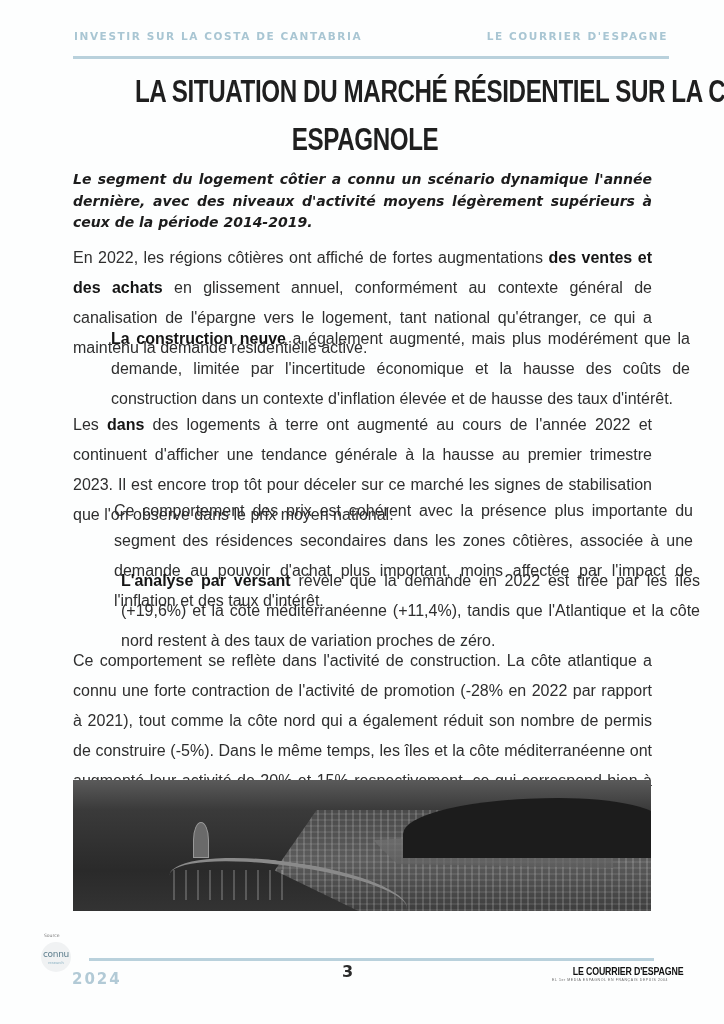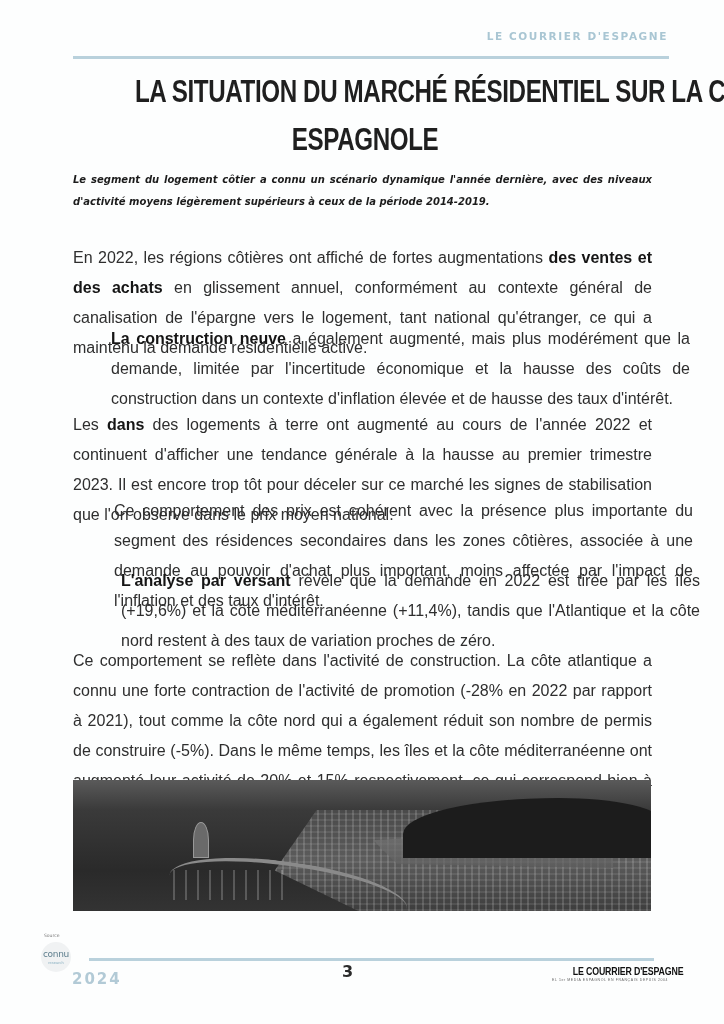--- a/index.html
+++ b/index.html
@@ -17,21 +17,21 @@
 
     .title {
       position: absolute; top: 68px; left: 70px; width: 590px; text-align: center;
       font-family: "Liberation Sans Narrow", "Liberation Sans", sans-serif;
       font-size: 31px; line-height: 48px; color: #1f1f1f; letter-spacing: -0.5px;
       transform: scaleX(0.78); transform-origin: center top; white-space: nowrap;
     }
     .title .line { display: block; }
 
     .content { position: absolute; left: 73px; width: 579px; font-size: 16px; line-height: 30px; text-align: justify; color: #2e2e2e; }
-    .lead { top: 169px; font-family: "DejaVu Sans", sans-serif; font-style: italic; font-weight: bold; font-size: 10px; line-height: 21.5px; color: #1c1c1c; }
+    .lead { top: 169px; font-family: "DejaVu Sans", sans-serif; font-style: italic; font-weight: bold; font-size: 14px; line-height: 21.5px; color: #1c1c1c; }
     .p1 { top: 243px; }
     .p2 { top: 324px; margin-left: 38px; }
     .p3 { top: 410px; }
     .p4 { top: 496px; margin-left: 41px; }
     .p5 { top: 566px; margin-left: 48px; }
     .p6 { top: 646px; }
     .content b { color: #151515; font-weight: bold; }
 
     .photo {
       position: absolute; top: 780px; left: 73px; width: 578px; height: 131px; overflow: hidden;
@@ -62,20 +62,21 @@
     .year { position: absolute; top: 970px; left: 72px; font-family: "DejaVu Sans", sans-serif; font-weight: bold; font-size: 15px; letter-spacing: 2px; color: #b2cad6; }
     .page-num { position: absolute; top: 962px; left: 342px; font-family: "DejaVu Sans", sans-serif; font-size: 16px; font-weight: bold; color: #2a2a2a; }
     .brand { position: absolute; top: 965px; left: 552px; width: 104px; text-align: right; }
     .brand .name { display: block; font-family: "Liberation Sans Narrow", "Liberation Sans", sans-serif; font-weight: bold; font-size: 11px; color: #111; transform: scaleX(0.8); transform-origin: right center; white-space: nowrap; letter-spacing: -0.2px; }
     .brand .tag { display: block; font-size: 3.5px; color: #666; letter-spacing: 0.6px; white-space: nowrap; margin-top: 1px; }
   </style>
 </head>
 <body>
 
 <div class="run-head">
+  <span class="left">INVESTIR SUR LA COSTA DE CANTABRIA</span>
   <span class="right">LE COURRIER D'ESPAGNE</span>
 </div>
 <div class="head-rule"></div>
 
 <h1 class="title">
   <span class="line">LA SITUATION DU MARCHÉ RÉSIDENTIEL SUR LA CÔTE</span>
   <span class="line">ESPAGNOLE</span>
 </h1>
 
 <p class="content lead">Le segment du logement côtier a connu un scénario dynamique l'année dernière, avec des niveaux d'activité moyens légèrement supérieurs à ceux de la période 2014-2019.</p>

